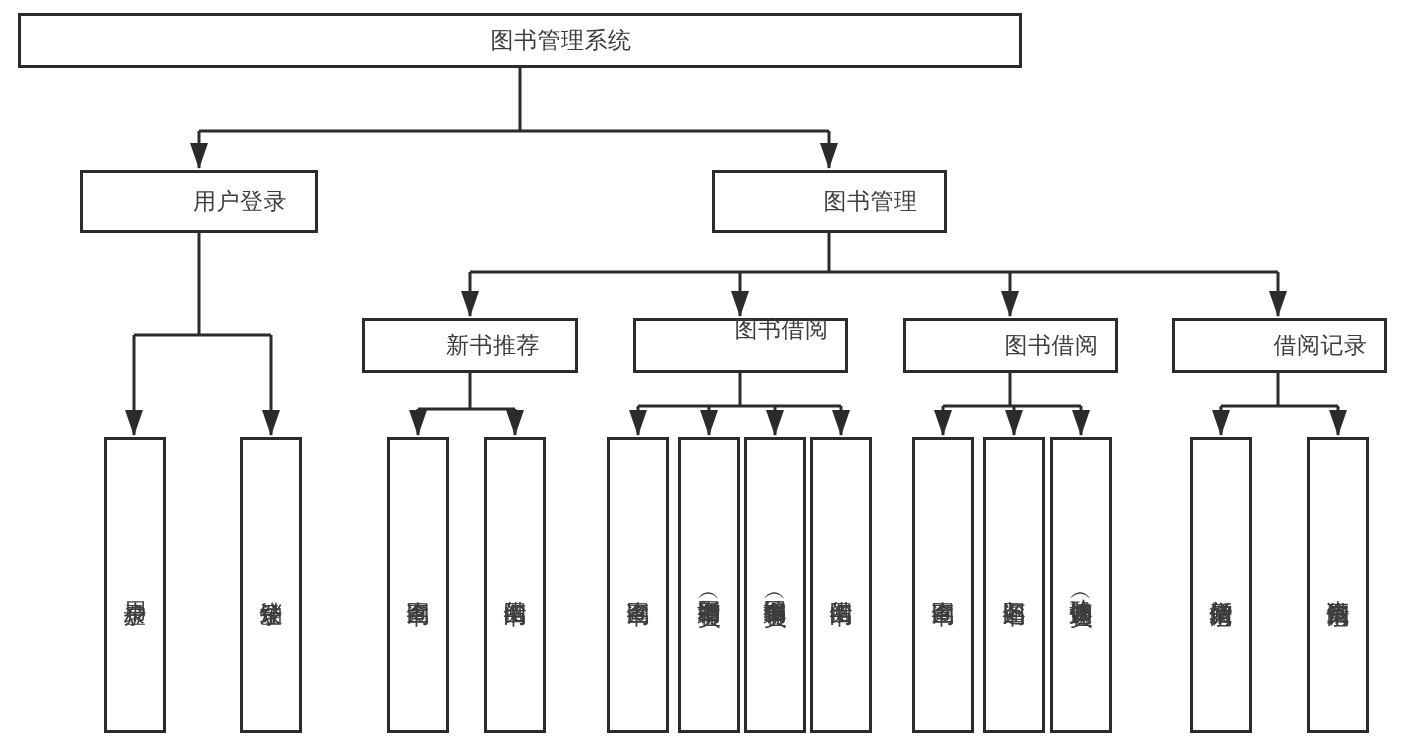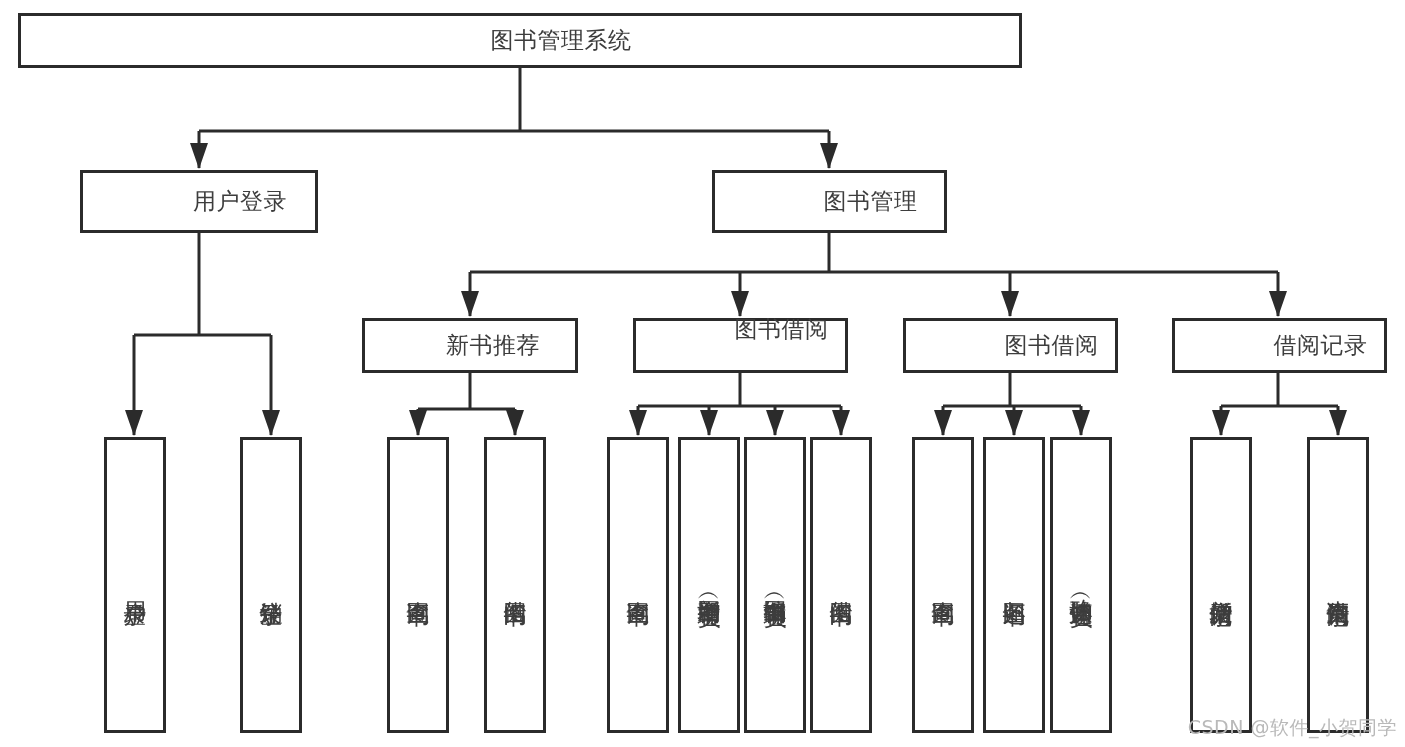--- a/index.html
+++ b/index.html
@@ -179,14 +179,13 @@
       <div class="node-label-v" style="left: 678px; top: 437px; width: 62px; height: 296px;">新增图书（管理员）</div>
       <div class="node-label-v" style="left: 744px; top: 437px; width: 62px; height: 296px;">编辑图书（管理员）</div>
       <div class="node-label-v" style="left: 810px; top: 437px; width: 62px; height: 296px;">借阅图书</div>
       <div class="node-label-v" style="left: 912px; top: 437px; width: 62px; height: 296px;">查询图书</div>
       <div class="node-label-v" style="left: 983px; top: 437px; width: 62px; height: 296px;">归还图书</div>
       <div class="node-label-v" style="left: 1050px; top: 437px; width: 62px; height: 296px;">确认归还（管理员）</div>
       <div class="node-label-v" style="left: 1190px; top: 437px; width: 62px; height: 296px;">新增借阅记录</div>
       <div class="node-label-v" style="left: 1307px; top: 437px; width: 62px; height: 296px;">查询借阅记录</div>
     </div>
 
-  <div class="watermark">CSDN @软件_小贺同学</div>
 </div>
 
 </body></html>

